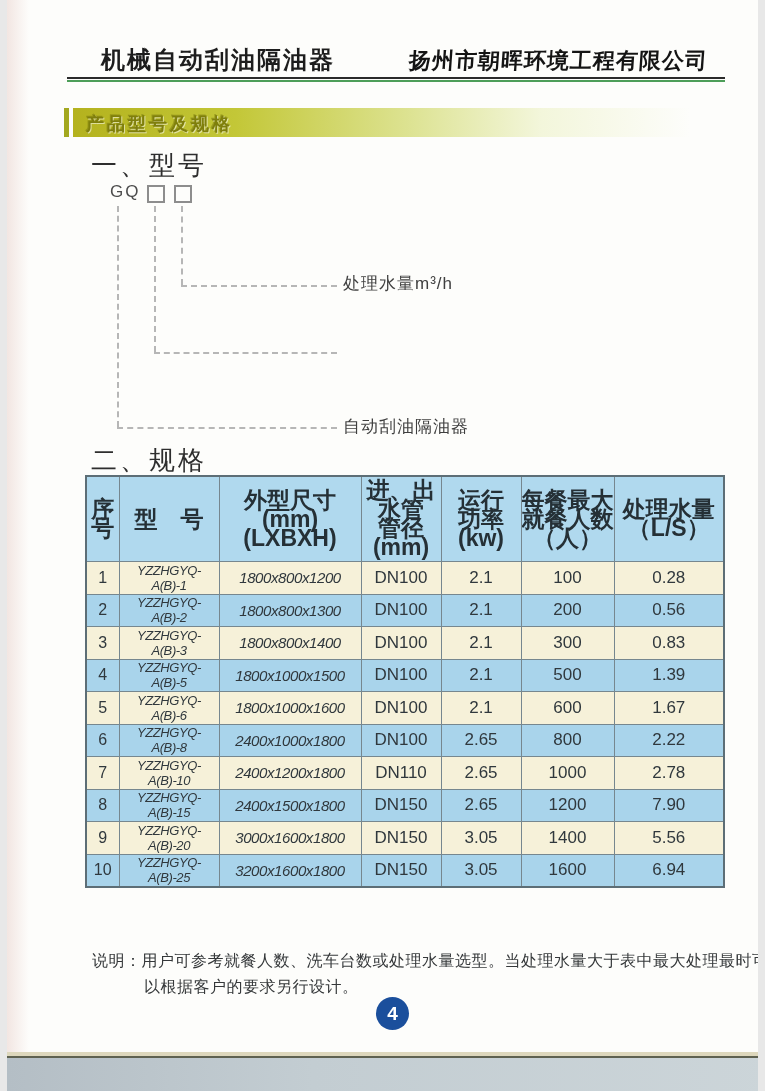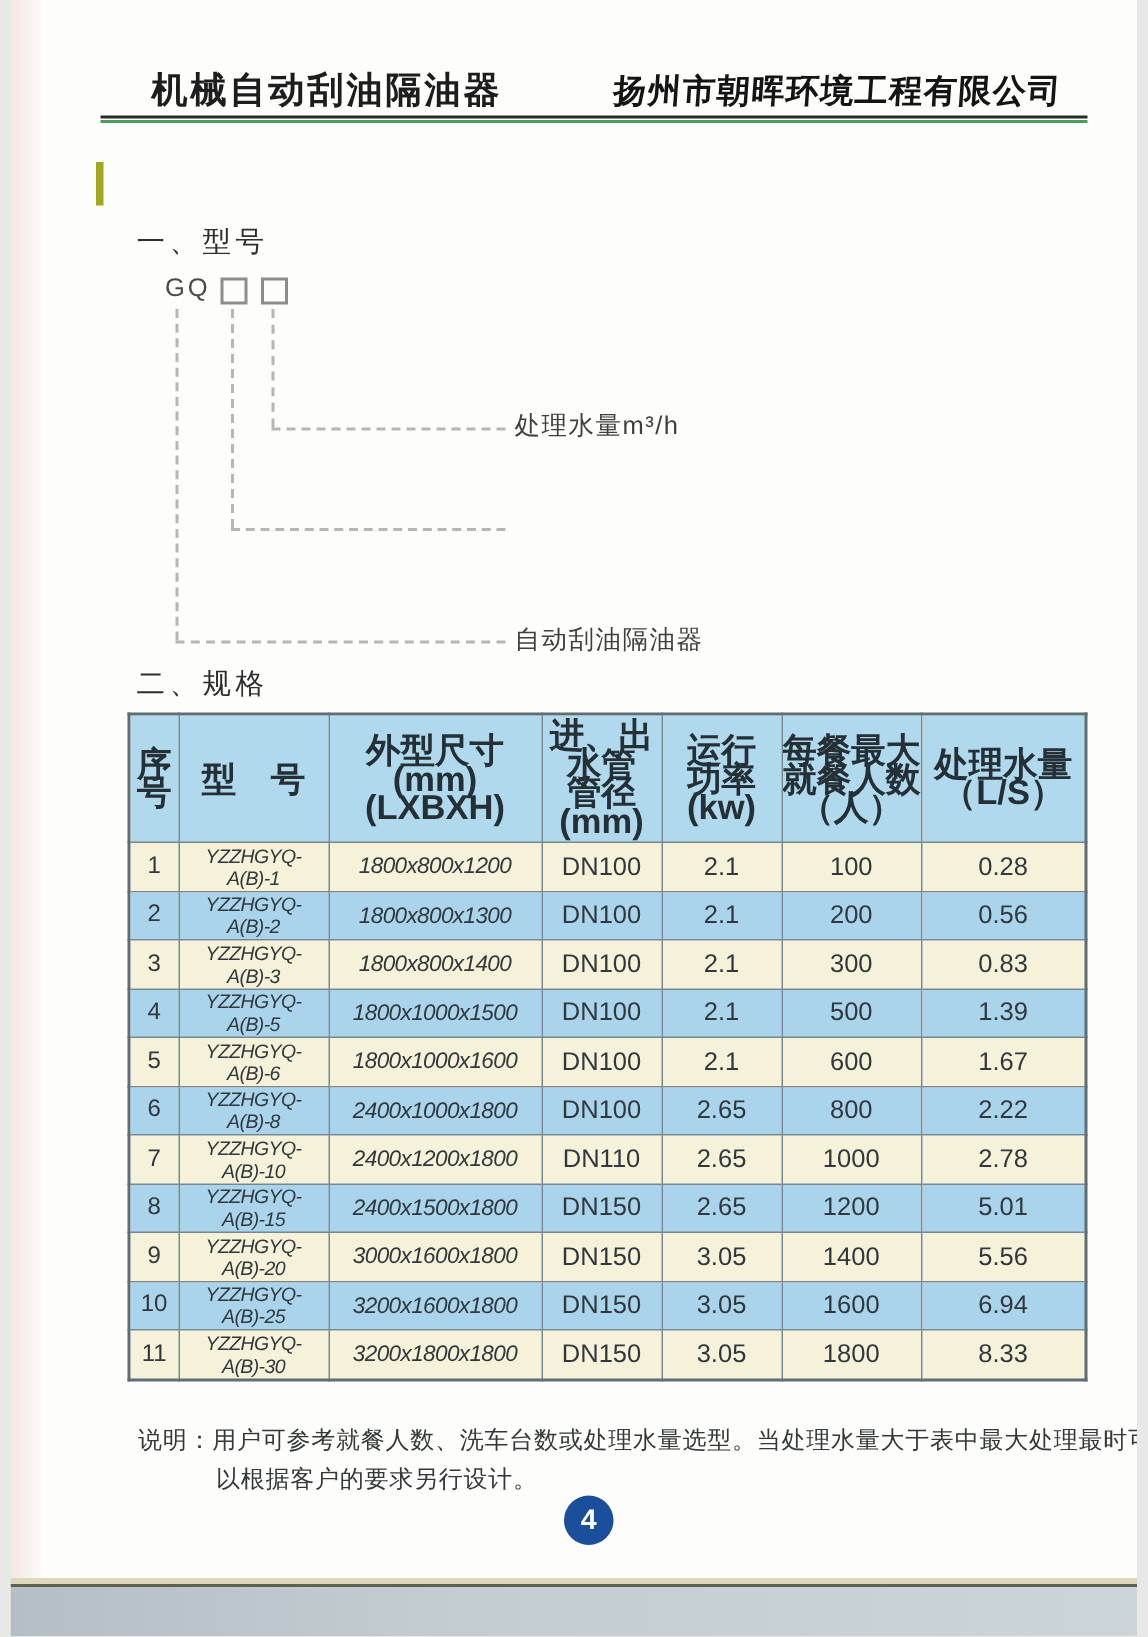--- a/index.html
+++ b/index.html
@@ -31,21 +31,21 @@
     position:absolute;left:66px;top:108px;width:650px;height:29px;
     background:linear-gradient(90deg,#b4b21e 0%,#c3c737 25%,#dde393 52%,#f3f6db 72%,rgba(253,253,251,0) 95%);
   }
   .banner-label{
     position:absolute;left:13px;top:4px;
     font-size:18px;font-weight:bold;letter-spacing:3px;color:#7f7f0c;
     text-shadow:1px 1px 0 rgba(255,255,255,.55), -1px -1px 0 rgba(90,90,0,.35);
   }
   
   .sec-heading{
-    position:absolute;left:84px;font-size:19px;color:#2e2e2e;letter-spacing:3px;
+    position:absolute;left:84px;font-size:26px;color:#2e2e2e;letter-spacing:3px;
   }
   .h-model{top:148px;}
   .h-spec{top:443px;}
   
   .code-prefix{position:absolute;left:103px;top:182px;font-size:17px;color:#4c4c4c;letter-spacing:2px;}
   .code-box{position:absolute;top:185px;width:14px;height:14px;border:2px solid #8d8d8d;background:transparent;}
   .box1{left:140px;} .box2{left:167px;}
   .dash-v{position:absolute;width:0;border-left:2px dashed #b6b6b6;}
   .dash-h{position:absolute;height:0;border-top:2px dashed #b6b6b6;}
   .lineA-v{left:110px;top:206px;height:221px;}
@@ -102,20 +102,23 @@
 <div class="page">
 
   <div class="doc-title">机械自动刮油隔油器</div>
   <div class="company">扬州市朝晖环境工程有限公司</div>
   <div class="head-rule">
     <div class="dark"></div>
     <div class="green"></div>
   </div>
 
   <div class="banner-accent"></div>
+  <div class="banner">
+    <div class="banner-label">产品型号及规格</div>
+  </div>
 
   <div class="sec-heading h-model">一、型号</div>
 
   <div class="code-prefix">GQ</div>
   <div class="code-box box1"></div>
   <div class="code-box box2"></div>
 
   <div class="dash-v lineA-v"></div>
   <div class="dash-v lineB-v"></div>
   <div class="dash-v lineC-v"></div>
@@ -213,49 +216,40 @@
           <td class="c5">1000</td>
           <td class="c6">2.78</td>
         </tr>
         <tr>
           <td class="c0">8</td>
           <td class="c1">YZZHGYQ-A(B)-15</td>
           <td class="c2">2400x1500x1800</td>
           <td class="c3">DN150</td>
           <td class="c4">2.65</td>
           <td class="c5">1200</td>
-          <td class="c6">5.01</td>
+          <td class="c6">7.90</td>
         </tr>
         <tr>
           <td class="c0">9</td>
           <td class="c1">YZZHGYQ-A(B)-20</td>
           <td class="c2">3000x1600x1800</td>
           <td class="c3">DN150</td>
           <td class="c4">3.05</td>
           <td class="c5">1400</td>
           <td class="c6">5.56</td>
         </tr>
         <tr>
           <td class="c0">10</td>
           <td class="c1">YZZHGYQ-A(B)-25</td>
           <td class="c2">3200x1600x1800</td>
           <td class="c3">DN150</td>
           <td class="c4">3.05</td>
           <td class="c5">1600</td>
           <td class="c6">6.94</td>
         </tr>
-        <tr>
-          <td class="c0">11</td>
-          <td class="c1">YZZHGYQ-A(B)-30</td>
-          <td class="c2">3200x1800x1800</td>
-          <td class="c3">DN150</td>
-          <td class="c4">3.05</td>
-          <td class="c5">1800</td>
-          <td class="c6">8.33</td>
-        </tr>
       </tbody>
   </table>
 
   <div class="note">说明：用户可参考就餐人数、洗车台数或处理水量选型。当处理水量大于表中最大处理最时可以根据客户的要求另行设计。</div>
 
   <div class="page-circle">4</div>
 
   <div class="scan-edge-warm"></div>
   <div class="scan-edge-dark"></div>
   <div class="scan-edge-gray"></div>

